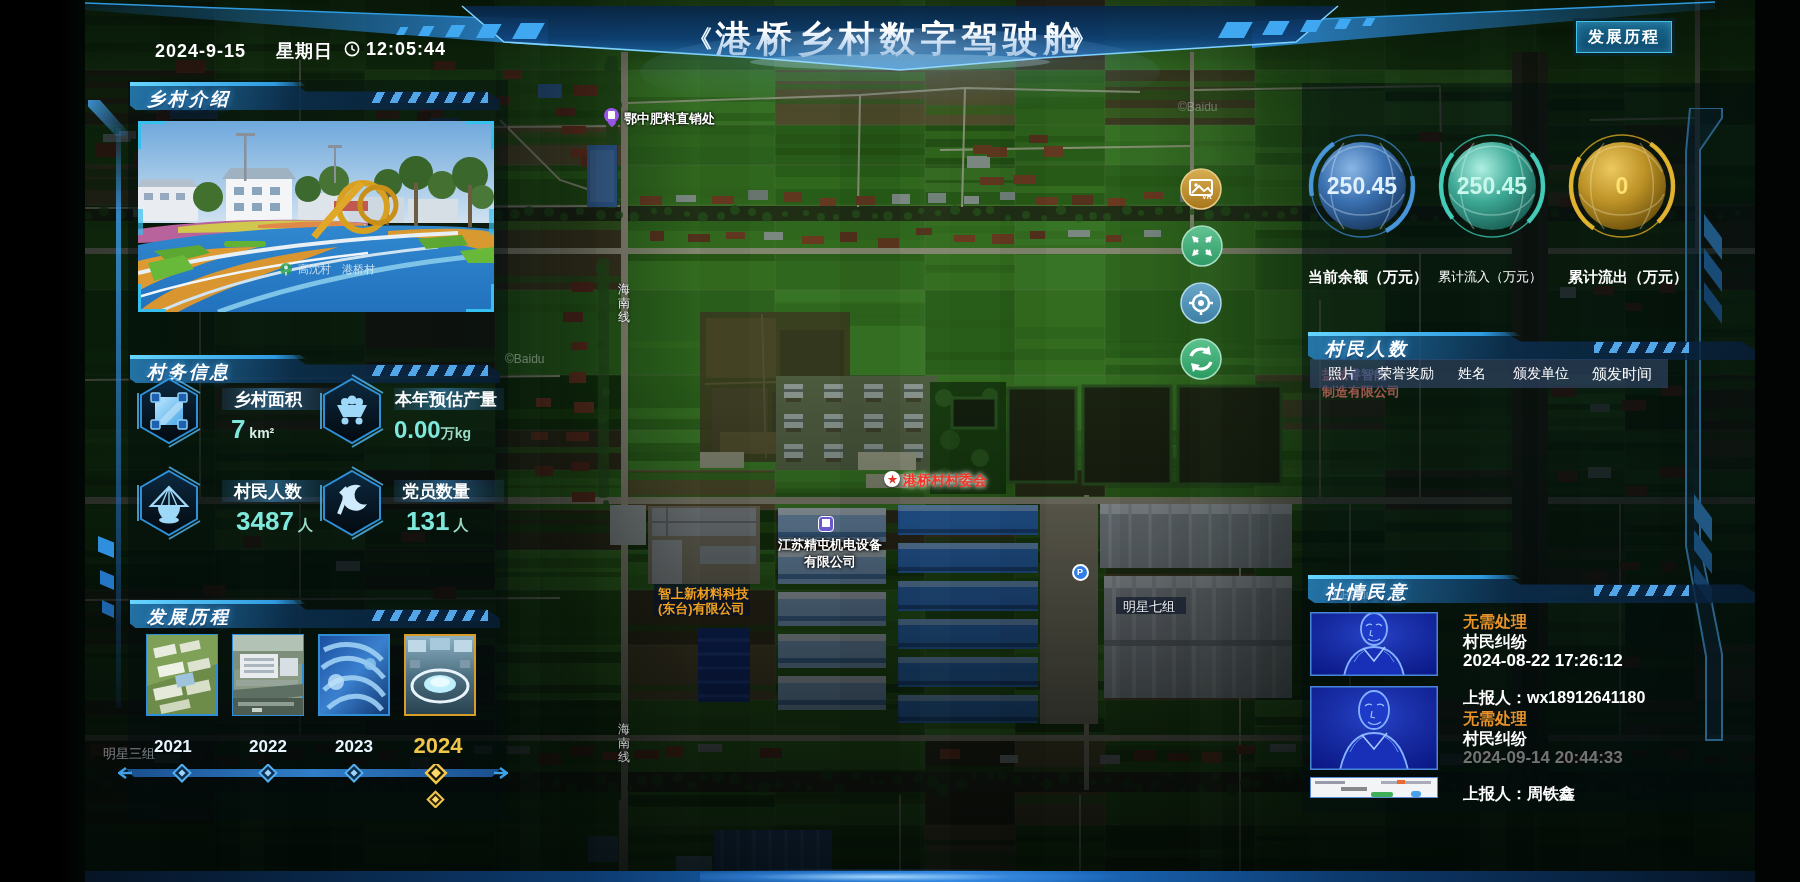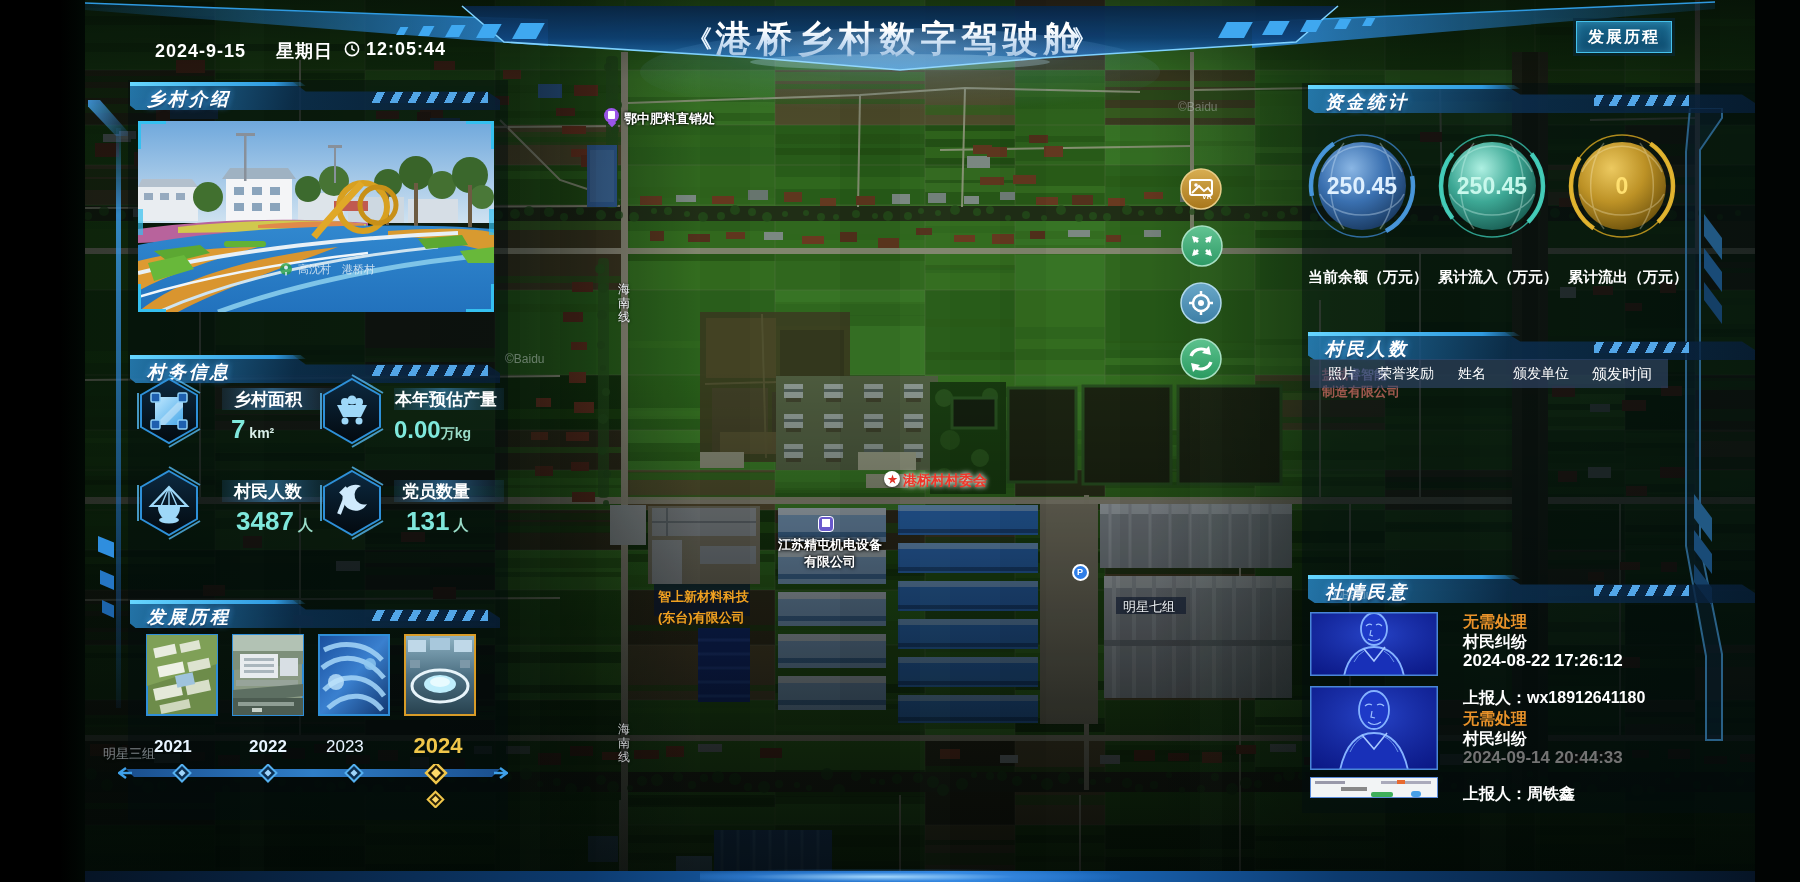--- a/index.html
+++ b/index.html
@@ -1718,21 +1718,21 @@
 <ellipse cx="36" cy="48" rx="10" ry="5" fill="#e8fbff"></ellipse>
 <rect x="6" y="26" width="10" height="8" fill="#7d98a8"></rect>
 <rect x="56" y="26" width="10" height="8" fill="#7d98a8"></rect>
 </g>
 </svg>
 
 <div class="abs" style="left:154px;top:737px;width:56px;text-align:left;font-size:17px;font-weight:bold;color:#e8f4ff">2021</div>
 
 <div class="abs" style="left:240px;top:737px;width:56px;text-align:center;font-size:17px;font-weight:bold;color:#e8f4ff">2022</div>
 
-<div class="abs" style="left:326px;top:737px;width:56px;font-size:17px;font-weight:normal;color:#e8f4ff">2023</div>
+<div class="abs" style="left:326px;top:737px;width:56px;text-align:center;font-size:17px;font-weight:bold;color:#e8f4ff">2023</div>
 
 <div class="abs" style="left:406px;top:733px;width:64px;text-align:center;font-size:22px;font-weight:bold;color:#f0c64a">2024</div>
 
 <svg class="abs" style="left:118px;top:764px" width="390" height="44" viewBox="0 0 390 44">
 <defs>
         <linearGradient id="tlg" x1="0" y1="0" x2="1" y2="0">
           <stop offset="0" stop-color="#1a4f8e"></stop>
           <stop offset="0.5" stop-color="#2f7ec8"></stop>
           <stop offset="1" stop-color="#1a4f8e"></stop>
         </linearGradient>
@@ -1753,26 +1753,20 @@
 
 <rect x="311" y="2" width="14" height="14" transform="rotate(45 318 9)" fill="#1a1608" stroke="#f0c64a" stroke-width="2.5"></rect>
       <rect x="314.5" y="5.5" width="7" height="7" transform="rotate(45 318 9)" fill="#ffd968"></rect>
 
 <rect x="312" y="30" width="11" height="11" transform="rotate(45 317.5 35.5)" fill="#2a2208" stroke="#f0c64a" stroke-width="2"></rect>
       <rect x="315" y="33" width="5" height="5" transform="rotate(45 317.5 35.5)" fill="#ffd968"></rect>
 </svg>
 
 <div class="abs" style="left:1302px;top:83px;width:453px;height:730px;background:rgba(2,13,15,0.45)"></div>
 
-<div class="hdrbar" style="left:1308px;top:85px;width:447px">
-<div class="bar"></div>
-<div class="topline"></div>
-<div class="hatch" style="left:286px;width:95px"></div>
-<div class="txt">资金统计</div>
-</div>
 
 <svg class="abs" style="left:1306px;top:128px" width="380" height="165" viewBox="0 0 380 165">
 <defs>
 <radialGradient id="sph1" cx="0.38" cy="0.3" r="0.85">
           <stop offset="0" stop-color="#8ab6e4"></stop>
           <stop offset="0.45" stop-color="#3a70b0"></stop>
           <stop offset="1" stop-color="#102a4a"></stop>
         </radialGradient>
 <radialGradient id="sph2" cx="0.38" cy="0.3" r="0.85">
           <stop offset="0" stop-color="#aef0e2"></stop>
@@ -1806,21 +1800,21 @@
 <circle cx="56" cy="58" r="51" fill="none" stroke="#d8a820" stroke-width="1.4" opacity="0.8"></circle>
 <circle cx="56" cy="58" r="51" fill="none" stroke="#e8b830" stroke-width="4.5" stroke-dasharray="110 70 80 80" stroke-dashoffset="70" opacity="0.95"></circle>
 <circle cx="56" cy="58" r="44" fill="url(#sph3)"></circle>
 <path d="M16,44 a44,44 0 0 1 80,0 M14,66 a44,30 0 0 0 84,0 M38,15 a44,60 0 0 0 0,86 M74,15 a44,60 0 0 1 0,86" stroke="rgba(255,245,210,0.3)" stroke-width="1.5" fill="none"></path>
 <text x="56" y="66" font-size="23" font-weight="bold" fill="#ffe070" text-anchor="middle">0</text>
 </g>
 </svg>
 
 <div class="abs" style="left:1308px;top:268px;width:110px;text-align:center;font-size:15px;font-weight:bold;color:#fff;white-space:nowrap">当前余额（万元）</div>
 
-<div class="abs" style="left:1438px;top:268px;width:110px;font-size:15px;font-weight:bold;color:#fff;white-space:nowrap">累计流入（万元）</div>
+<div class="abs" style="left:1438px;top:268px;width:110px;font-size:13px;font-weight:normal;color:#fff;white-space:nowrap">累计流入（万元）</div>
 
 <div class="abs" style="left:1568px;top:268px;width:110px;text-align:center;font-size:15px;font-weight:bold;color:#fff;white-space:nowrap">累计流出（万元）</div>
 
 <div class="hdrbar" style="left:1308px;top:332px;width:447px">
 <div class="bar"></div>
 <div class="topline"></div>
 <div class="hatch" style="left:286px;width:95px"></div>
 <div class="txt">村民人数</div>
 </div>
 
@@ -1912,21 +1906,21 @@
 
 <div class="abs" style="left:884px;top:471px;width:16px;height:16px;background:#fff;border-radius:50%;box-shadow:0 1px 2px rgba(0,0,0,0.5)"></div>
 <div class="abs" style="left:887px;top:472px;font-size:11px;color:#e03428">★</div>
 <div class="abs" style="left:903px;top:472px;font-size:14px;font-weight:bold;color:#f23528;text-shadow:0 0 4px rgba(255,255,255,0.95),0 0 6px rgba(255,255,255,0.6)">港桥村村委会</div>
 
 <div class="abs" style="left:818px;top:516px;width:16px;height:16px;background:#6a5acd;border-radius:4px;border:1.5px solid #fff"></div>
 <div class="abs" style="left:822px;top:519px;width:8px;height:8px;background:#fff"></div>
 <div class="abs" style="left:770px;top:536px;width:120px;text-align:center;font-size:13px;font-weight:bold;color:#fff;text-shadow:0 0 3px #000,0 0 4px #000;line-height:17px">江苏精屯机电设备<br>有限公司</div>
 
 <div class="abs" style="left:654px;top:584px;width:96px;height:32px;background:rgba(8,18,38,0.72)"></div>
-<div class="abs" style="left:658px;top:586px;font-size:13px;font-weight:bold;color:#f0a020;line-height:21px">智上新材料科技<br>(东台)有限公司</div>
+<div class="abs" style="left:658px;top:586px;font-size:13px;font-weight:bold;color:#f0a020;line-height:15px">智上新材料科技<br>(东台)有限公司</div>
 
 <div class="abs" style="left:1116px;top:597px;width:70px;height:17px;background:rgba(8,18,38,0.6)"></div>
 <div class="abs" style="left:1123px;top:598px;font-size:13px;color:#f0f4f8;text-shadow:0 0 3px #000">明星七组</div>
 
 <div class="abs" style="left:1072px;top:564px;width:17px;height:17px;background:#2f7ee8;border-radius:50%;border:2px solid #fff"></div>
 <div class="abs" style="left:1077px;top:567px;font-size:9px;color:#fff;font-weight:bold">P</div>
 
 <div class="abs" style="left:103px;top:745px;font-size:13px;color:rgba(215,225,235,0.55);text-shadow:0 0 3px rgba(0,0,0,0.6)">明星三组</div>
 
 <div class="abs" style="left:617px;top:282px;width:14px;font-size:12px;color:#f0f4f8;text-shadow:0 0 3px #000;line-height:14px;text-align:center">海南线</div>

